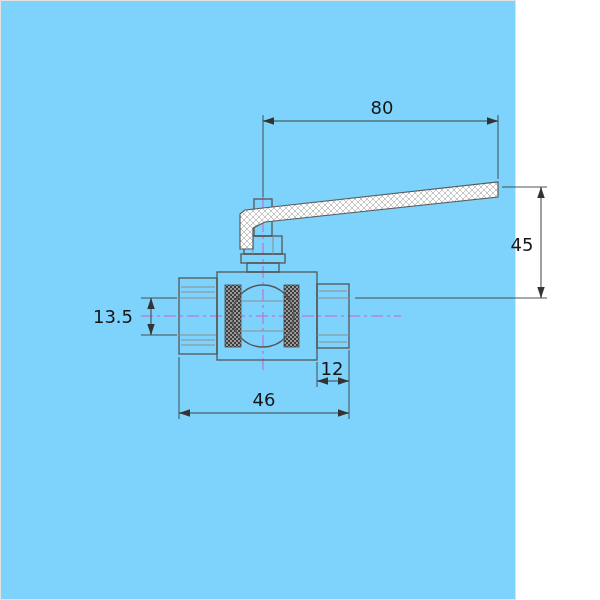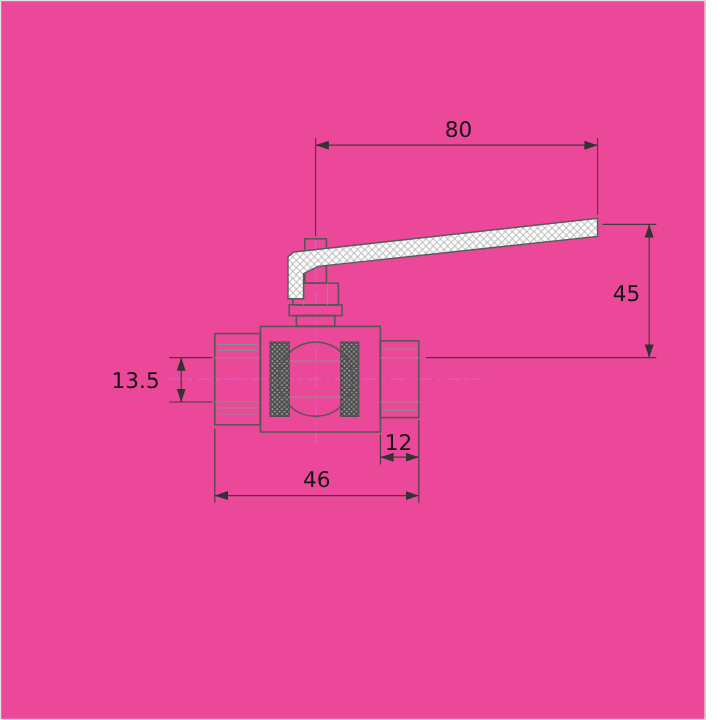--- a/index.html
+++ b/index.html
@@ -1,19 +1,19 @@
 <!DOCTYPE html>
 <html><head>
 <meta charset="utf-8">
 <style>
   html, body { margin: 0; padding: 0; background: #ffffff; }
   .canvas {
-    width: 588px; height: 600px;
+    width: 516px; height: 600px;
     position: relative;
-    background: #ec4899;
+    background: #7dd3fc;
     box-sizing: border-box;
     border: 1px solid #e2e2e2;
     font-family: "DejaVu Sans", sans-serif;
   }
   svg { display: block; }
   .outline { fill: none; stroke: #565656; stroke-width: 1.3; }
   .inner   { fill: none; stroke: #8d8d8d; stroke-width: 1; }
   .cl      { fill: none; stroke: #cf5fcf; stroke-width: 1; stroke-dasharray: 12 4 3 4; }
   .dim     { fill: none; stroke: #3e3e3e; stroke-width: 1; }
   .ext     { fill: none; stroke: #3e3e3e; stroke-width: 0.9; }

